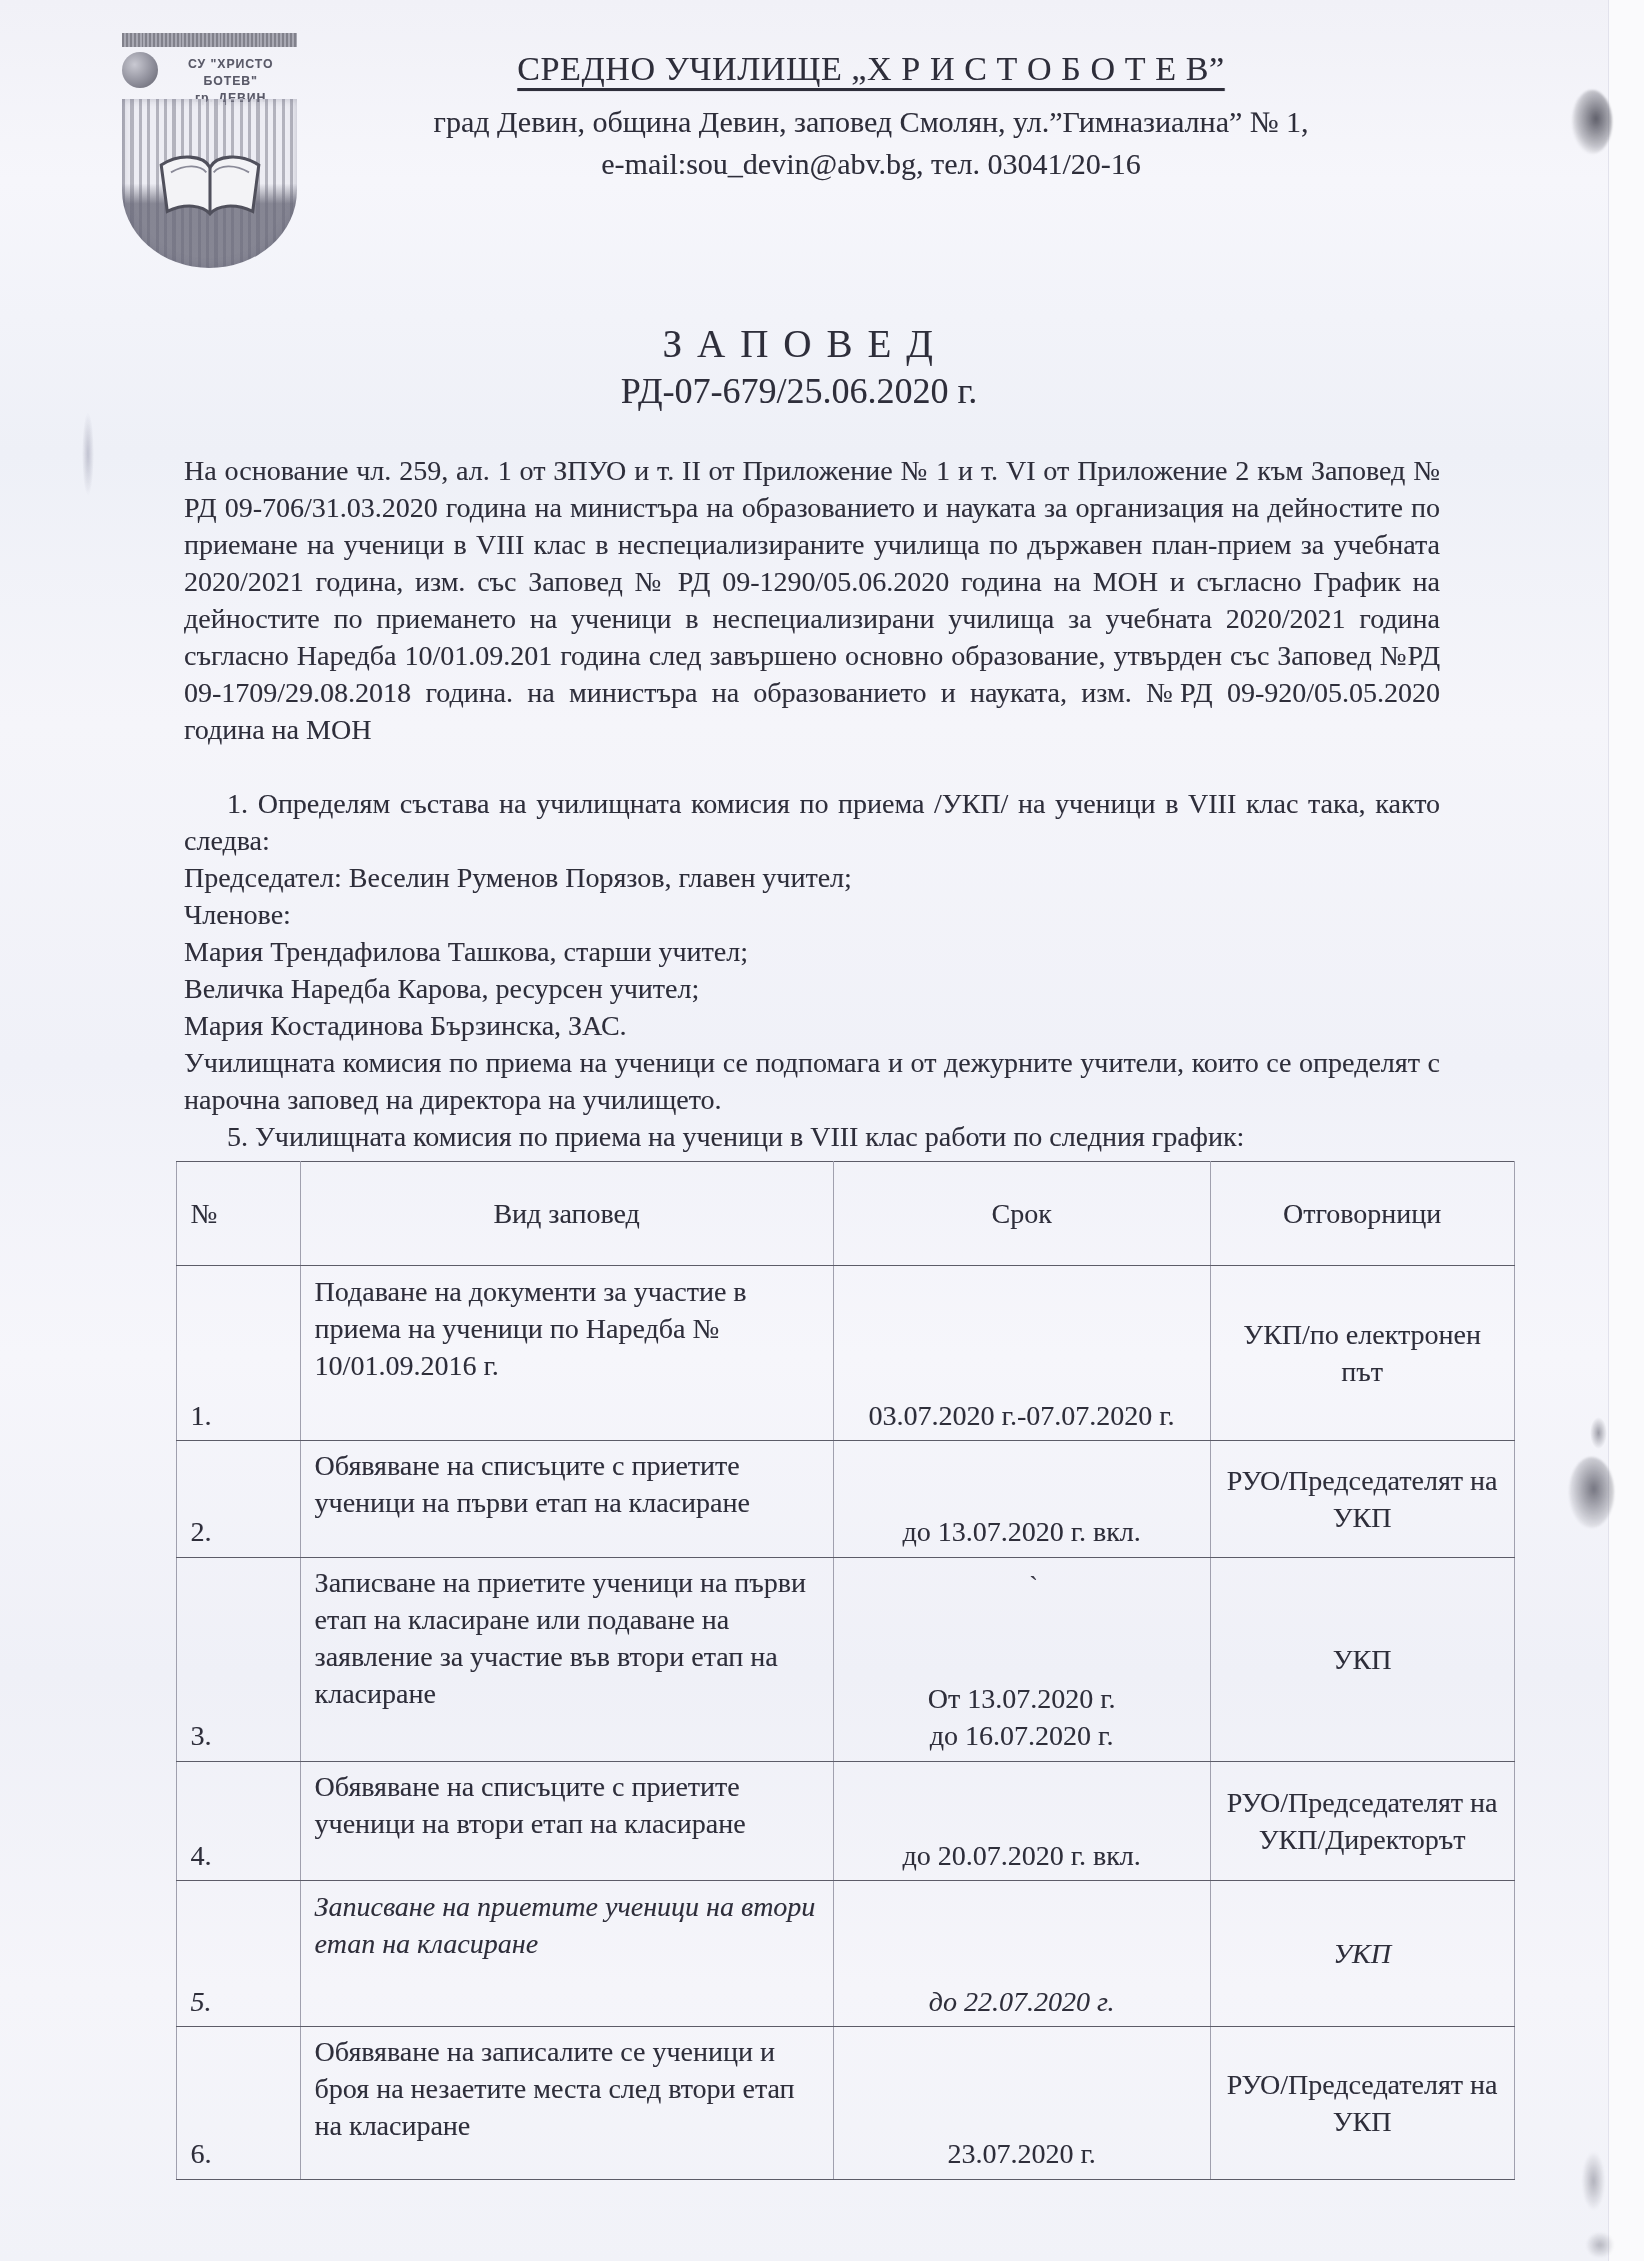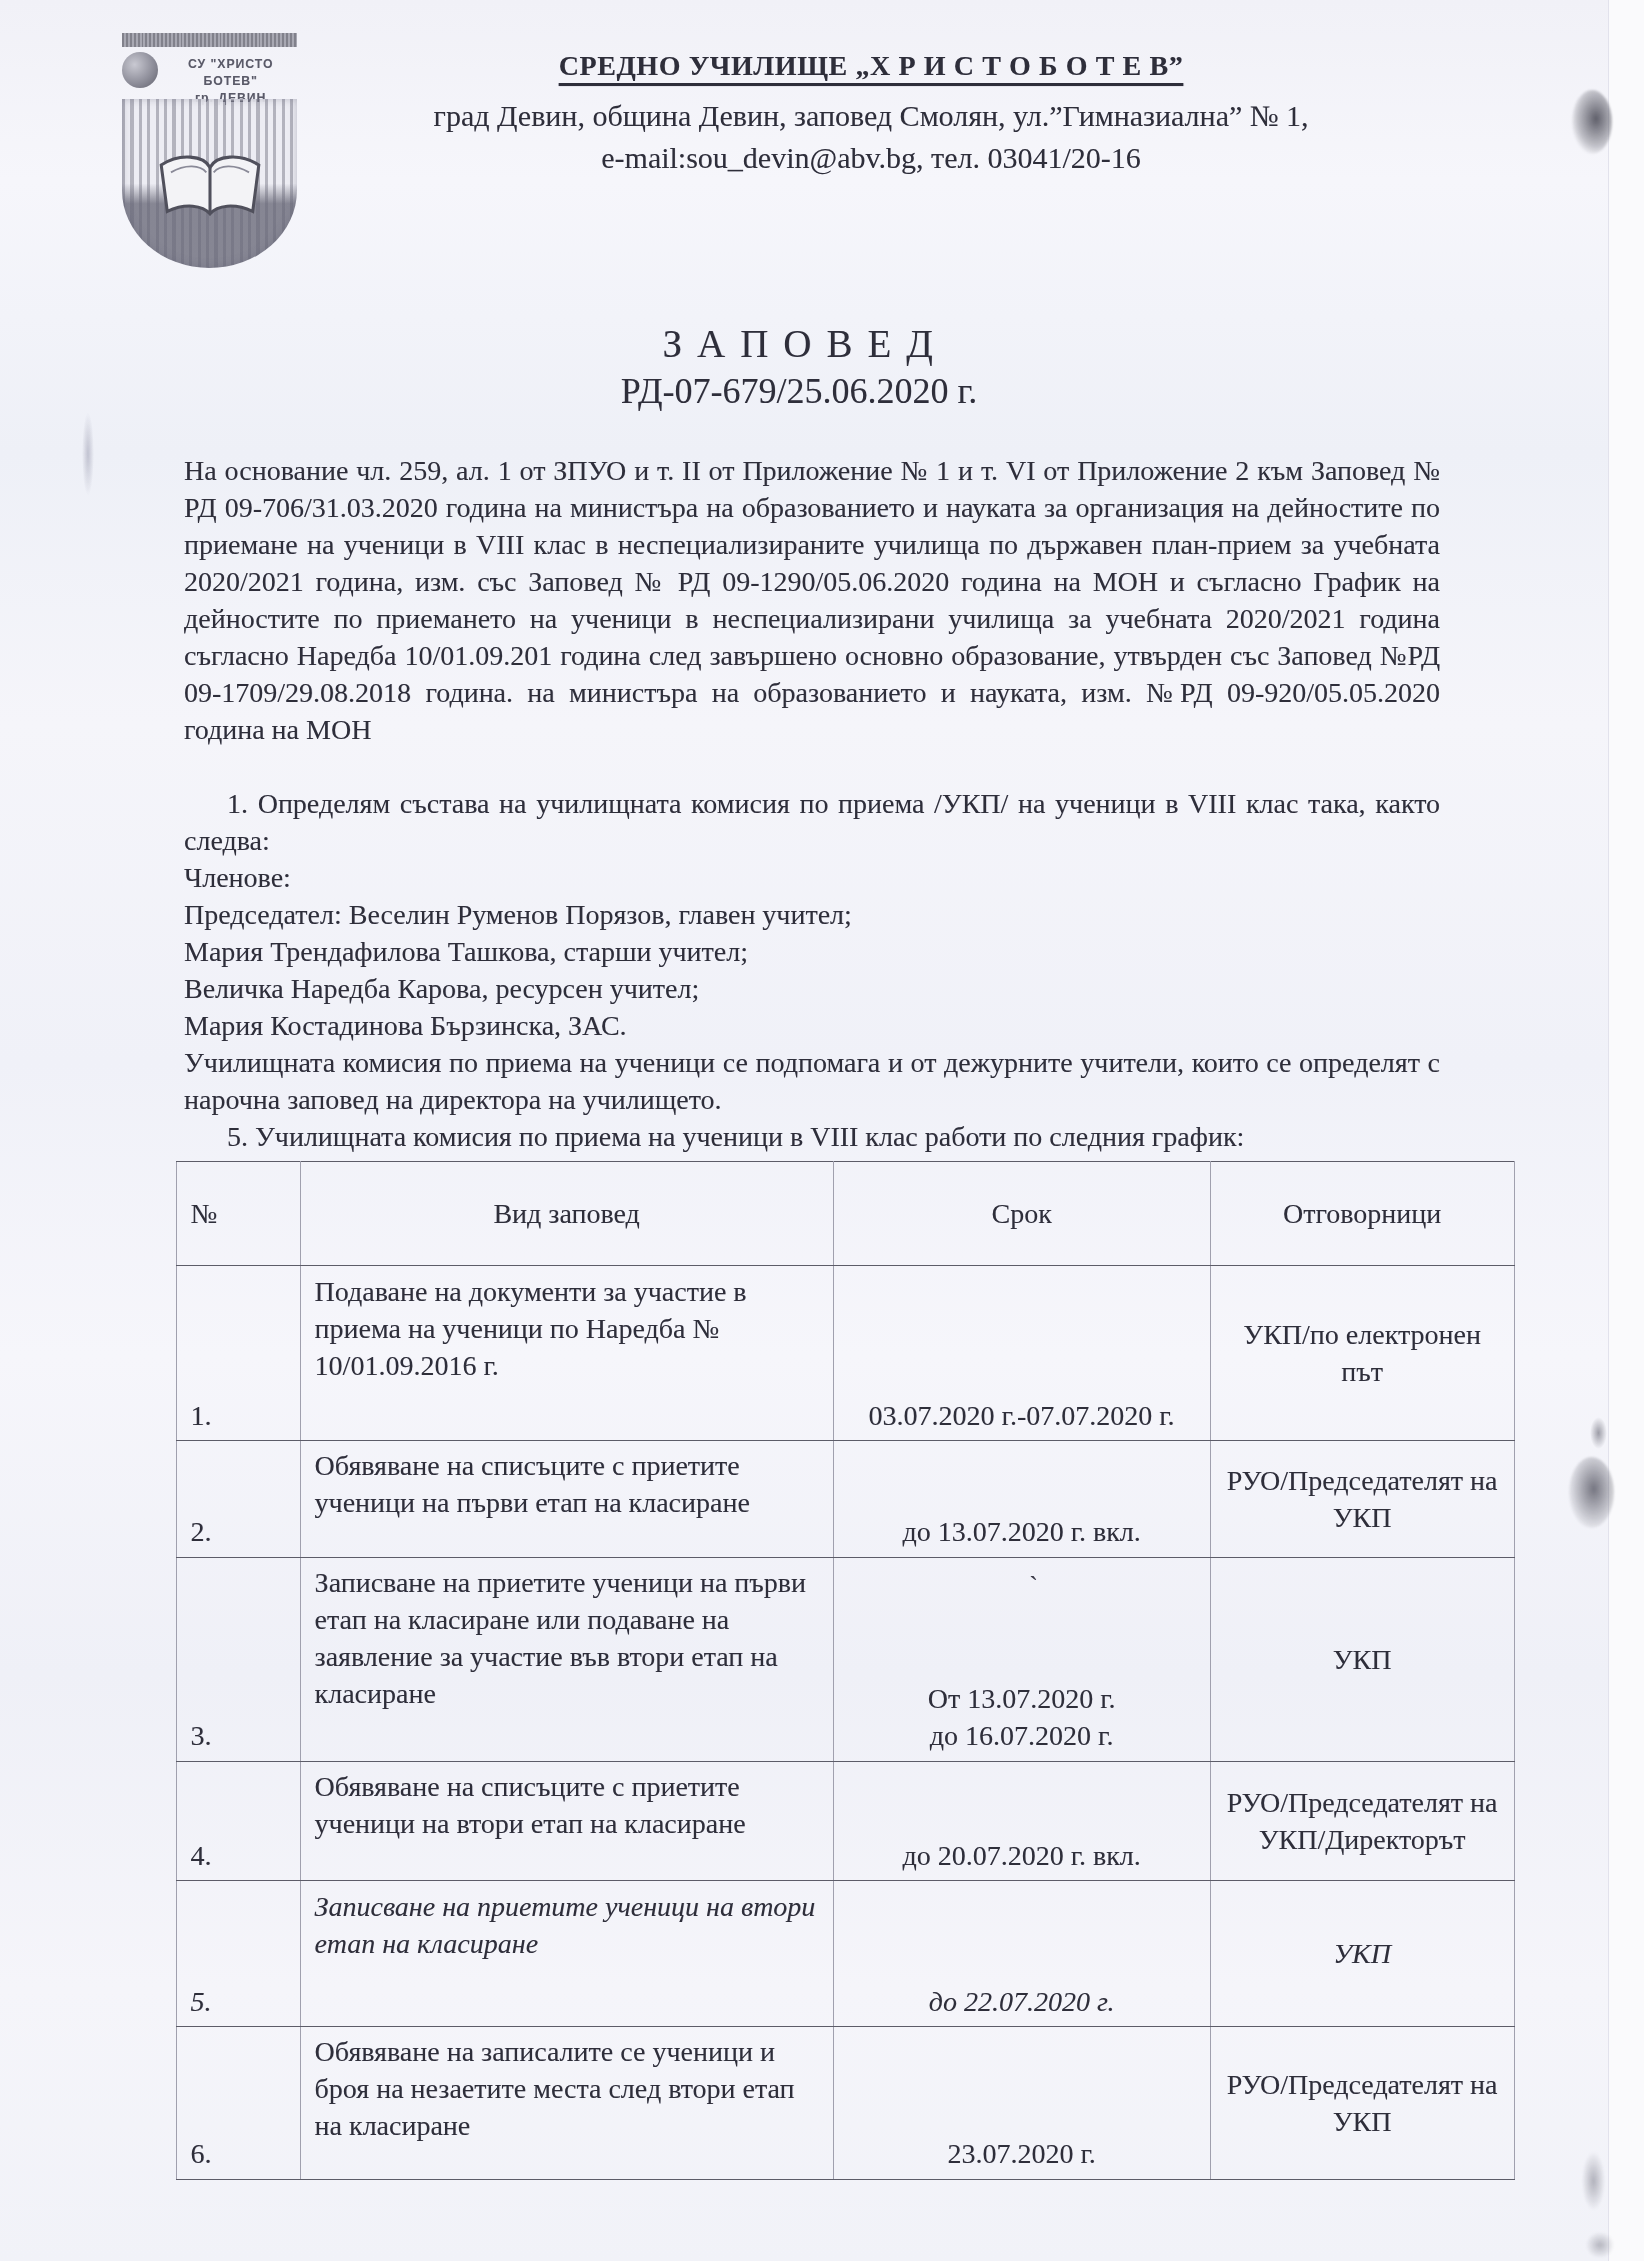--- a/index.html
+++ b/index.html
@@ -29,21 +29,21 @@
     color:#5a5a68;letter-spacing:1px;text-align:center;flex:1;padding-top:3.9px;font-weight:bold;}
   .logo-shield{position:relative;margin-top:2.6px;height:169px;
     border-radius:0 0 50% 50% / 0 0 46% 46%;overflow:hidden;
     background:
       linear-gradient(180deg,rgba(240,240,246,0) 0 50%,rgba(105,105,120,.78) 62% 100%),
       repeating-linear-gradient(90deg,rgba(125,125,140,.55) 0 3.2px,rgba(236,236,243,.95) 3.2px 8.4px);
     box-shadow:inset 0 0 9px rgba(90,90,110,.35);}
   .logo-book{position:absolute;left:50%;top:52%;transform:translate(-50%,-50%);width:122px;height:77px;}
   
   .header-text{position:absolute;left:251px;top:50px;width:1240px;text-align:center;}
-  .school-name{font-size:28px;font-weight:bold;letter-spacing:0.6px;
+  .school-name{font-size:34px;font-weight:normal;letter-spacing:0.6px;
     text-decoration:underline;text-decoration-thickness:2.6px;text-underline-offset:7.7px;}
   .school-address{font-size:30px;margin-top:17px;}
   .school-contact{font-size:30px;margin-top:7.7px;}
   
   .order-title-block{position:absolute;left:184px;top:321px;width:1230px;text-align:center;}
   .order-title{font-size:39px;letter-spacing:2.6px;}
   .order-number{font-size:36px;margin-top:3.9px;}
   
   .flow{position:absolute;left:184px;top:452px;width:1256px;font-size:28px;line-height:37px;}
   .flow p{margin:0;}
@@ -112,22 +112,22 @@
 
   <div class="order-title-block">
     <div class="order-title">З А П О В Е Д</div>
     <div class="order-number">РД-07-679/25.06.2020 г.</div>
   </div>
 
   <div class="flow">
     <p class="justify">На основание чл. 259, ал. 1 от ЗПУО и т. II от Приложение № 1 и т. VI от Приложение 2 към Заповед № РД 09-706/31.03.2020 година на министъра на образованието и науката за организация на дейностите по приемане на ученици в VIII клас в неспециализираните училища по държавен план-прием за учебната 2020/2021 година, изм. със Заповед № РД 09-1290/05.06.2020 година на МОН и съгласно График на дейностите по приемането на ученици в неспециализирани училища за учебната 2020/2021 година съгласно Наредба 10/01.09.201 година след завършено основно образование, утвърден със Заповед №РД 09-1709/29.08.2018 година. на министъра на образованието и науката, изм. №РД 09-920/05.05.2020 година на МОН</p>
 
     <p class="justify indent gap-top">1. Определям състава на училищната комисия по приема /УКП/ на ученици в VIII клас така, както следва:</p>
+    <p>Председател: Веселин Руменов Порязов, главен учител;</p>
     <p>Членове:</p>
-    <p>Председател: Веселин Руменов Порязов, главен учител;</p>
     <p>Мария Трендафилова Ташкова, старши учител;</p>
     <p>Величка Наредба Карова, ресурсен учител;</p>
     <p>Мария Костадинова Бързинска, ЗАС.</p>
     <p class="justify">Училищната комисия по приема на ученици се подпомага и от дежурните учители, които се определят с нарочна заповед на директора на училището.</p>
     <p class="justify indent">5. Училищната комисия по приема на ученици в VIII клас работи по следния график:</p>
 
     <table class="schedule">
       <colgroup>
           <col class="c-num">
           <col class="c-act">

